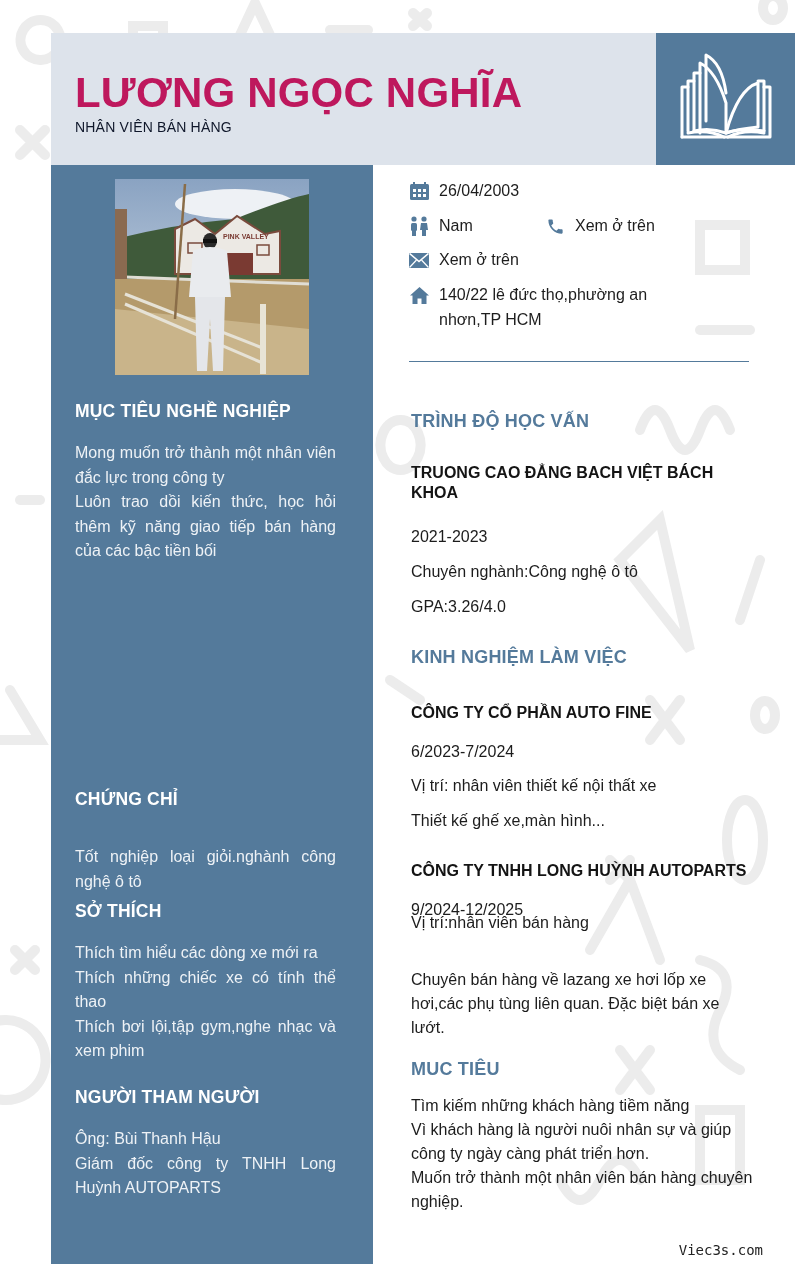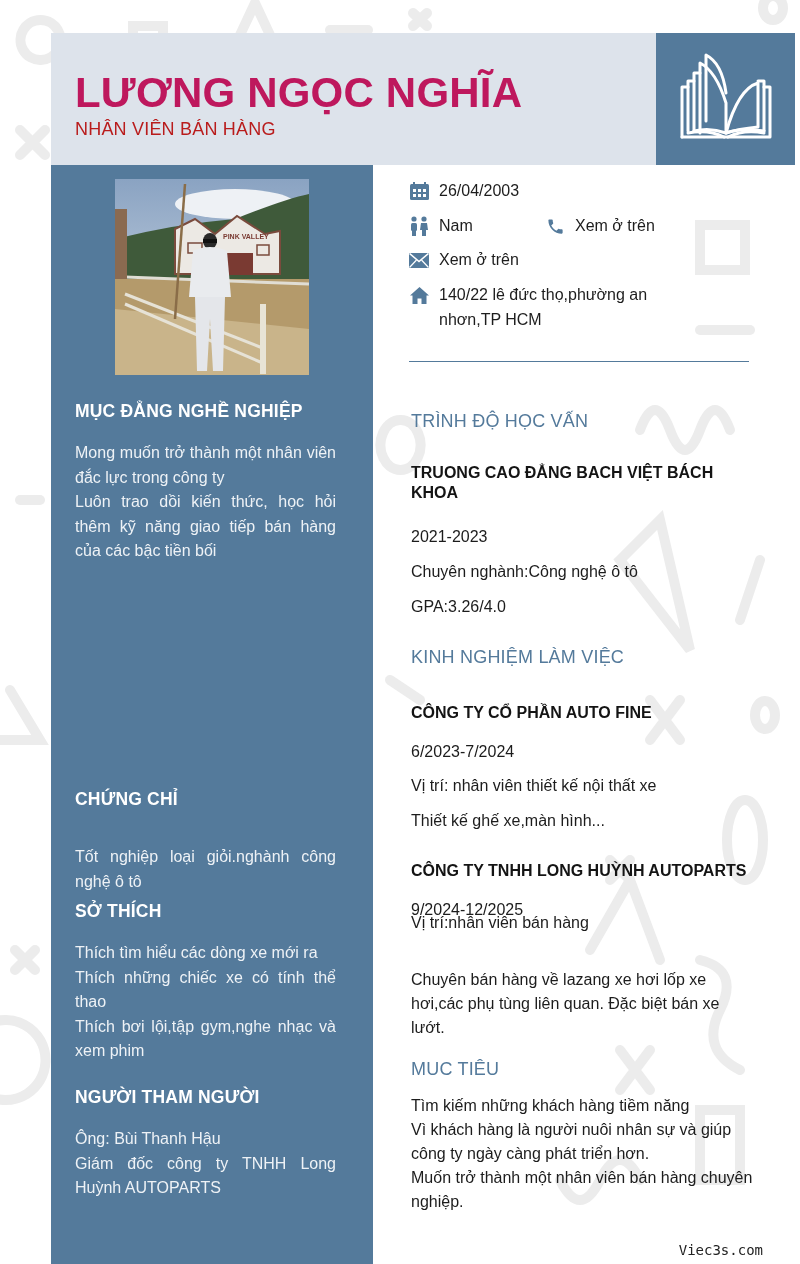--- a/index.html
+++ b/index.html
@@ -11,21 +11,21 @@
   .header {
     position: absolute; left: 51px; top: 33px; width: 605px; height: 132px;
     background: #dde3eb; z-index: 1;
   }
   .header .name {
     position: absolute; left: 24px; top: 36px;
     font-size: 42px; font-weight: bold; color: #be185d; letter-spacing: 0.2px;
   }
   .header .title {
     position: absolute; left: 24px; top: 86px;
-    font-size: 18px; color: #b91c1c; letter-spacing: 0.2px;
+    font-size: 14px; color: #0f172a; letter-spacing: 0.2px;
   }
   .header-icon-box {
     position: absolute; left: 656px; top: 33px; width: 139px; height: 132px;
     background: #547a9b; z-index: 1;
     display: flex; align-items: center; justify-content: center;
   }
 
   .sidebar {
     position: absolute; left: 51px; top: 165px; width: 322px; height: 1099px;
     background: #547a9b; z-index: 1; color: #f1f4f7;
@@ -39,21 +39,21 @@
   .side-text { font-size: 16px; line-height: 24.5px; text-align: justify; color: #eef2f6; }
   .side-text p { margin: 0; }
   .side-text p.gap { margin-top: 10px; }
 
   .main { position: absolute; left: 373px; top: 165px; width: 427px; height: 1099px; z-index: 1; }
   .contact-row { position: absolute; display: flex; align-items: flex-start; font-size: 16px; color: #1d1d1d; }
   .contact-row .ic { width: 20px; height: 20px; margin-right: 10px; display: inline-flex; align-items: center; justify-content: center; }
   .contact-row .txt { line-height: 25px; margin-top: -3px; }
   .divider { position: absolute; left: 36px; top: 196px; width: 340px; height: 1px; background: #547a9b; }
 
-  .sec-title { position: absolute; left: 38px; font-size: 18px; font-weight: normal; color: #547a9b; letter-spacing: 0.2px; }
+  .sec-title { position: absolute; left: 38px; font-size: 18px; font-weight: bold; color: #547a9b; letter-spacing: 0.2px; }
   .org { position: absolute; left: 38px; width: 340px; font-size: 16px; font-weight: bold; color: #141414; line-height: 20px; }
   .line { position: absolute; left: 38px; width: 345px; font-size: 16px; color: #1c1c1c; line-height: 24px; }
 
   .watermark { position: absolute; right: 37px; bottom: 6px; font-family: "DejaVu Sans Mono", "Liberation Mono", monospace; font-size: 14px; color: #222; z-index: 2; }
 </style>
 </head>
 <body>
 
 <svg class="bg-deco" width="800" height="1264" viewBox="0 0 800 1264" fill="none" stroke="#ececec" stroke-width="10" stroke-linecap="round">
   <path d="M40 60 a20 20 0 1 1 1 0"></path>
@@ -131,21 +131,21 @@
       <path d="M60 140 L70 5" stroke="#8a6d48" stroke-width="2.5"></path>
       <ellipse cx="95" cy="62" rx="7" ry="8" fill="#2a2a2a"></ellipse>
       <rect x="88" y="60" width="14" height="4" fill="#111"></rect>
       <path d="M78 72 Q95 64 112 72 L116 118 L74 118 Z" fill="#e9ebee"></path>
       <path d="M80 118 L110 118 L108 192 L98 192 L95 140 L92 192 L82 192 Z" fill="#e4e6ea"></path>
       <rect x="0" y="30" width="12" height="70" fill="#8a6a50"></rect>
     </svg>
   </div>
 
   <div class="side-section" style="top:236px;">
-    <div class="side-title">MỤC ĐẲNG NGHỀ NGHIỆP</div>
+    <div class="side-title">MỤC TIÊU NGHỀ NGHIỆP</div>
     <div class="side-text" style="margin-top:19px;">
       <p>Mong muốn trở thành một nhân viên đắc lực trong công ty</p>
       <p>Luôn trao dồi kiến thức, học hỏi thêm kỹ năng giao tiếp bán hàng của các bậc tiền bối</p>
     </div>
   </div>
 
 
   <div class="side-section" style="top:624px;">
     <div class="side-title">CHỨNG CHỈ</div>
     <div class="side-text" style="margin-top:35px;">

